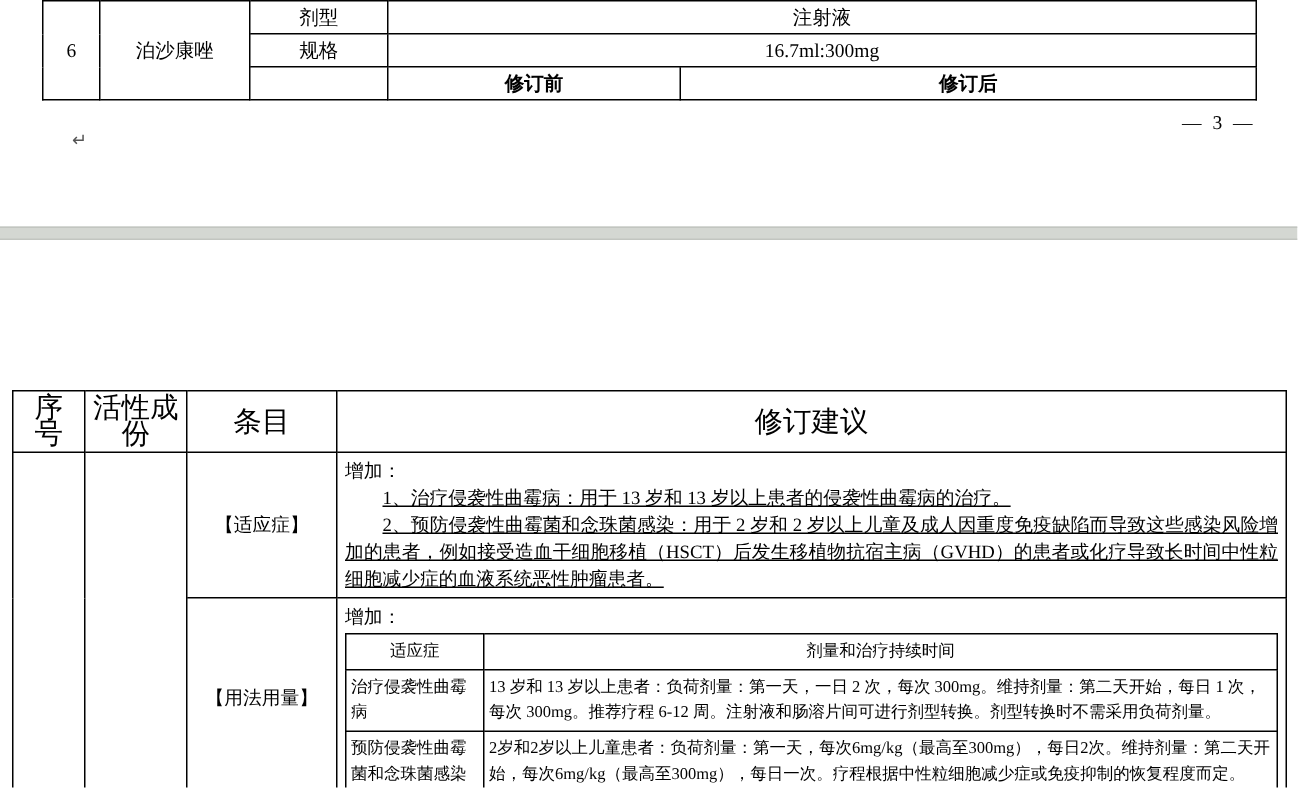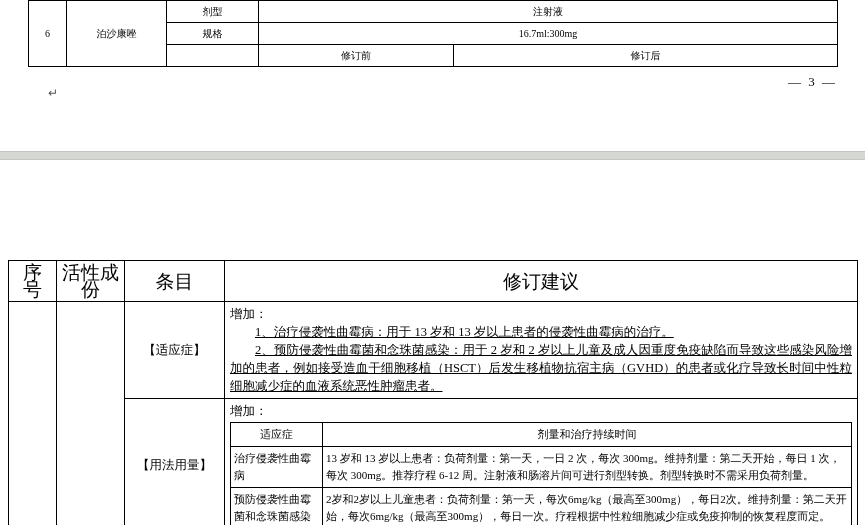--- a/index.html
+++ b/index.html
@@ -29,27 +29,27 @@
     width: 809px;
   }
   table.doc {
     border-collapse: collapse;
     width: 100%;
     table-layout: fixed;
   }
   table.doc td {
     border: 1px solid #000000;
     padding: 2px 0;
-    font-size: 10px;
+    font-size: 13px;
     line-height: 17px;
     vertical-align: middle;
     margin-top: 32px;
   }
   .c-center { text-align: center; }
-  .bold { font-weight: normal; }
+  .bold { font-weight: bold; }
 
   
   .row-h { height: 22px; }
 
   
   .page-num {
     position: absolute;
     left: 0;
     top: 74px;
     width: 837px;

